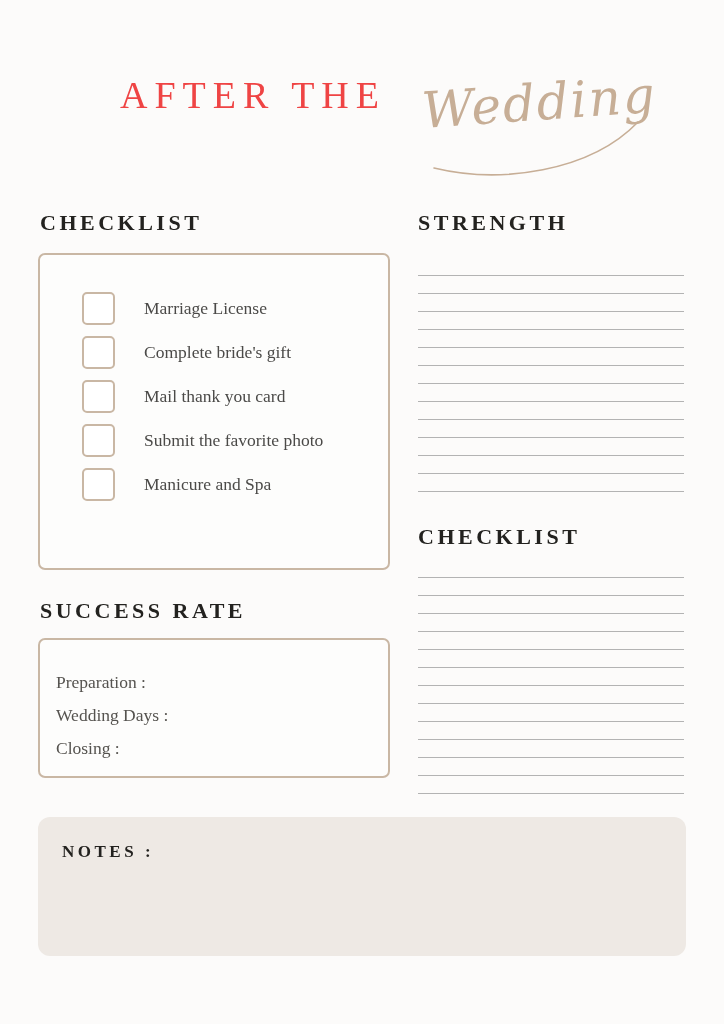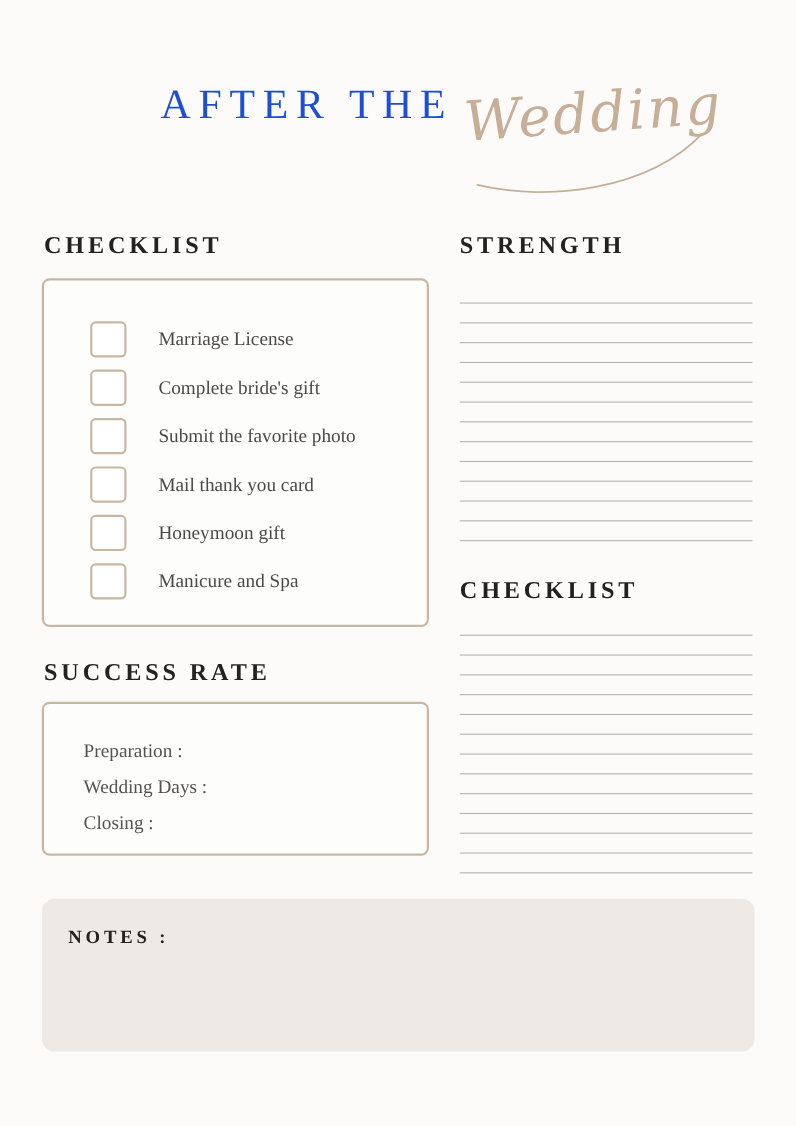--- a/index.html
+++ b/index.html
@@ -8,23 +8,22 @@
     width:724px;height:1024px;
     background:#fcfbfa;
     font-family:"Liberation Serif", serif;
     overflow:hidden;
   }
   
   .title-serif{
     position:absolute;left:120px;top:76px;
     font-size:38px;line-height:1;
     letter-spacing:7px;
-    color:#1d4ed8;
+    color:#ef4444;
     font-weight:500;
-    margin-left:26px;
   }
   .title-script{
     position:absolute;left:422px;top:86px;
     font-family:"DejaVu Serif", serif;
     font-style:italic;
     font-size:50px;line-height:1;
     letter-spacing:2px;
     color:#c7ae96;
     transform:rotate(-4deg);
     transform-origin:left center;
@@ -77,21 +76,21 @@
     height:17px;
     border-bottom:1px solid #b3b3b3;
   }
   
   .success-box{
     position:absolute;left:38px;top:638px;
     width:352px;height:140px;
     border:2px solid #c9b7a4;border-radius:7px;
     background:#fdfdfc;
     box-sizing:border-box;
-    padding-top:26px;padding-left:36px;
+    padding-top:26px;padding-left:16px;
   }
   .success-row{
     font-size:17.5px;
     color:#55534f;
     line-height:33px;
   }
   
   .notes-box{
     position:absolute;left:38px;top:817px;
     width:648px;height:139px;
@@ -122,29 +121,25 @@
     <div class="check-row">
       <span class="checkbox"></span>
       <span class="check-label">Marriage License</span>
     </div>
     <div class="check-row">
       <span class="checkbox"></span>
       <span class="check-label">Complete bride's gift</span>
     </div>
     <div class="check-row">
       <span class="checkbox"></span>
-      <span class="check-label">Submit the favorite photo</span>
-    </div>
-    <div class="check-row">
-      <span class="checkbox"></span>
       <span class="check-label">Mail thank you card</span>
     </div>
     <div class="check-row">
       <span class="checkbox"></span>
-      <span class="check-label">Honeymoon gift</span>
+      <span class="check-label">Submit the favorite photo</span>
     </div>
     <div class="check-row">
       <span class="checkbox"></span>
       <span class="check-label">Manicure and Spa</span>
     </div>
   </div>
 
   <div class="heading h-strength">STRENGTH</div>
   <div class="lines lines-strength">
       <div class="rule"></div>

